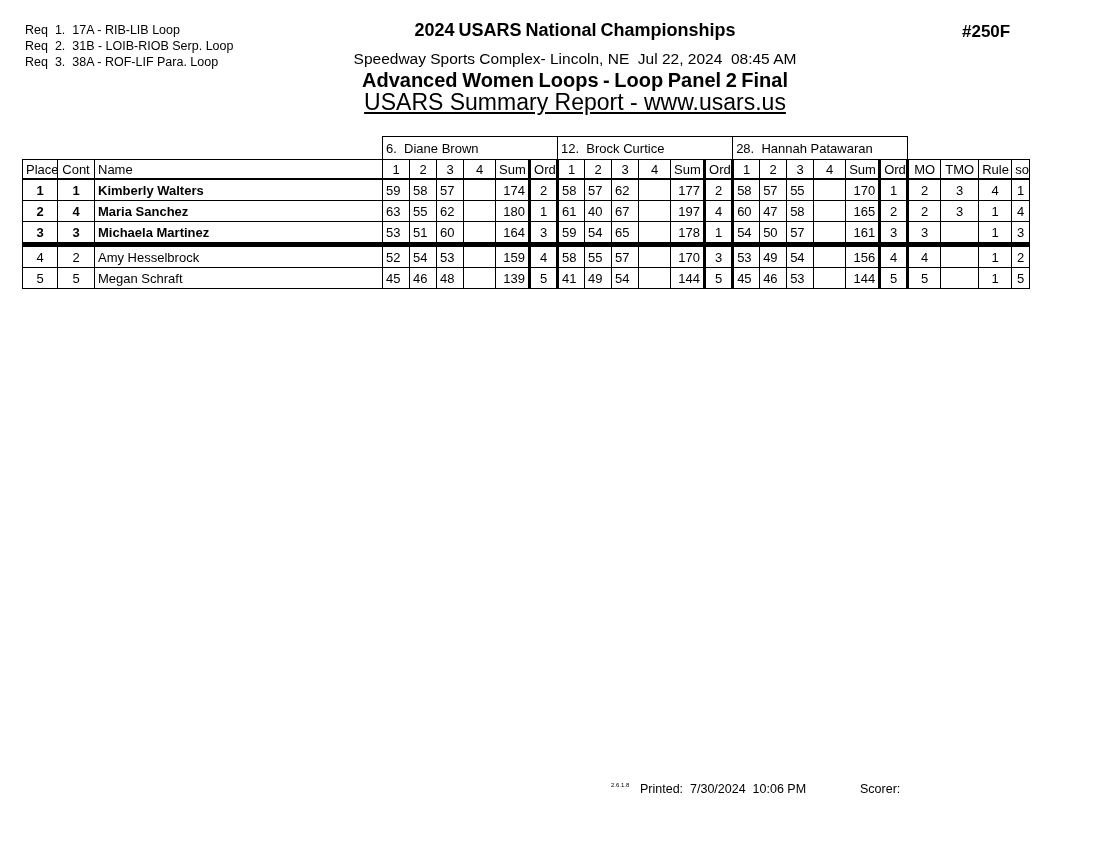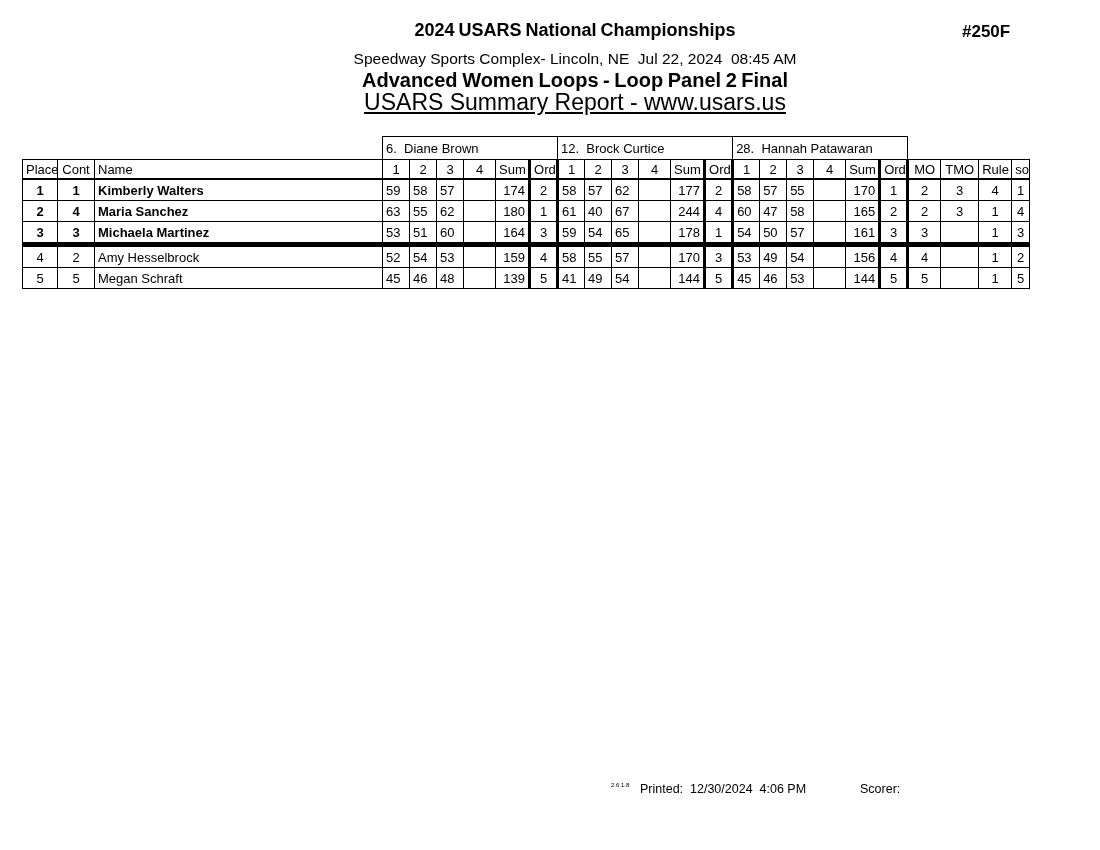--- a/index.html
+++ b/index.html
@@ -41,20 +41,25 @@
   
   .version { position:absolute; left:611px; top:782px; font-size:6px; }
   .printed { position:absolute; left:640px; top:782px; font-size:12.5px; white-space:pre; }
   .scorer  { position:absolute; left:860px; top:782px; font-size:12.5px; }
 </style>
 </head>
 <body>
 
 <div class="page">
 
+  <div class="req-block">
+      <div class="req-line">Req  1.  17A - RIB-LIB Loop</div>
+      <div class="req-line">Req  2.  31B - LOIB-RIOB Serp. Loop</div>
+      <div class="req-line">Req  3.  38A - ROF-LIF Para. Loop</div>
+    </div>
 
   <div class="head-center">
     <div class="title">2024 USARS National Championships</div>
     <div class="venue">Speedway Sports Complex- Lincoln, NE  Jul 22, 2024  08:45 AM</div>
     <div class="event">Advanced Women Loops - Loop Panel 2 Final</div>
     <div class="repline">USARS Summary Report - www.usars.us</div>
   </div>
 
   <div class="docnum">#250F</div>
 
@@ -157,21 +162,21 @@
           <td class="l">63</td>
           <td class="l">55</td>
           <td class="l">62</td>
           <td class="l"></td>
           <td class="r">180</td>
           <td class="ordcol">1</td>
           <td class="l">61</td>
           <td class="l">40</td>
           <td class="l">67</td>
           <td class="l"></td>
-          <td class="r">244</td>
+          <td class="r">197</td>
           <td class="ordcol">4</td>
           <td class="l">60</td>
           <td class="l">47</td>
           <td class="l">58</td>
           <td class="l"></td>
           <td class="r">165</td>
           <td class="ordcol">2</td>
           <td class="c">2</td>
           <td class="c">3</td>
           <td class="c">1</td>
@@ -255,16 +260,16 @@
           <td class="ordcol">5</td>
           <td class="c">5</td>
           <td class="c"></td>
           <td class="c">1</td>
           <td class="c">5</td>
         </tr>
       </tbody>
     </table>
 
   <div class="version">2.6.1.8</div>
-  <div class="printed">Printed:  12/30/2024  4:06 PM</div>
+  <div class="printed">Printed:  7/30/2024  10:06 PM</div>
   <div class="scorer">Scorer:</div>
 
 </div>
 
 </body></html>

